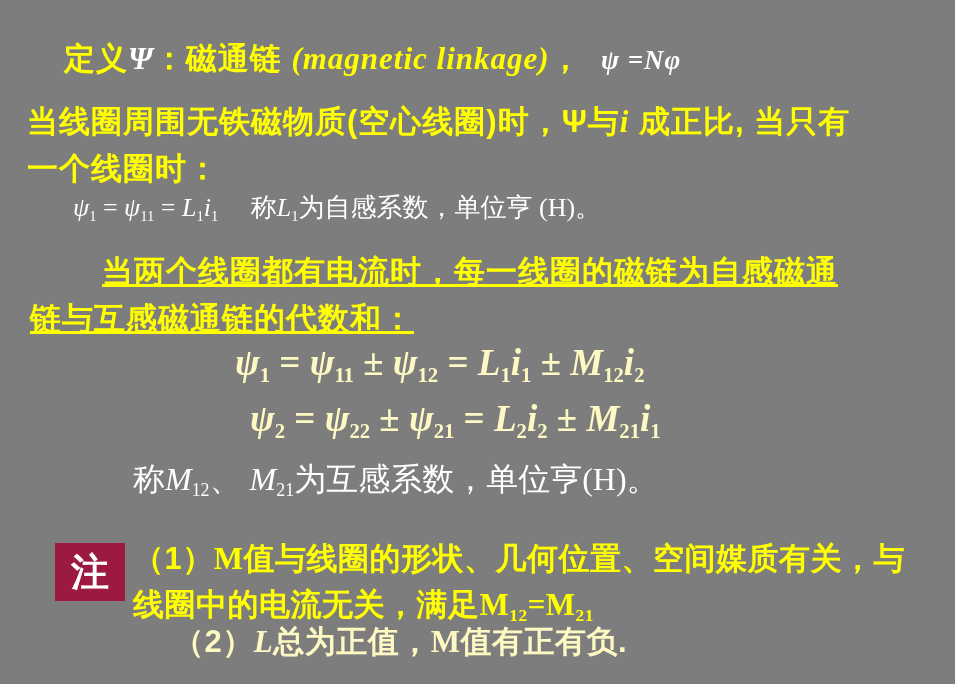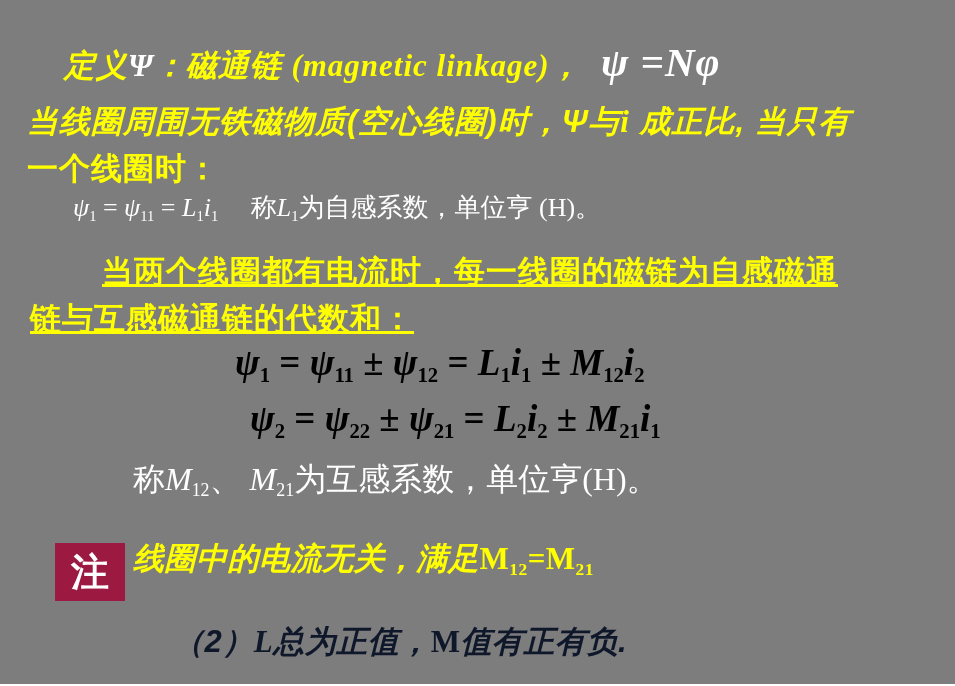--- a/index.html
+++ b/index.html
@@ -5,67 +5,67 @@
   html,body{margin:0;padding:0;background:#fff;}
   .slide{
     position:relative;
     width:955px;height:686px;
     background:#7D7D7D;
     overflow:hidden;
     font-family:"Liberation Sans",sans-serif;
   }
   
   .seg{white-space:pre-wrap;}
-  .cn{font-family:"Liberation Sans",sans-serif;font-style:italic;}
+  .cn{font-family:"Liberation Sans",sans-serif;}
   .cs{font-family:"Liberation Serif","DejaVu Serif",serif;font-weight:normal;}
   .mi{font-family:"Liberation Serif","DejaVu Serif",serif;font-style:italic;}
   .mo{font-family:"Liberation Serif","DejaVu Serif",serif;}
   .mbu{font-family:"Liberation Serif","DejaVu Serif",serif;font-weight:bold;font-style:normal;}
   .wh{color:#FFFFFF;}
-  .big{font-size:41px;}
+  .big{font-size:27px;}
   .fsub{font-size:0.56em;line-height:0;font-style:normal;
         font-family:"Liberation Serif","DejaVu Serif",serif;vertical-align:-0.35em;}
   
   .title{
     position:absolute;left:64px;top:38px;
     font-size:31px;font-weight:bold;color:#FFFF00;
     letter-spacing:1px;white-space:nowrap;
   }
   .para{position:absolute;color:#FFFF00;font-weight:bold;font-size:31px;line-height:47px;}
   .para1{left:27px;top:98px;width:910px;letter-spacing:1px;}
   .para2{left:30px;top:248px;width:900px;letter-spacing:1px;text-decoration:underline;}
   .indent{padding-left:72px;}
   .fsmall{
     position:absolute;left:73px;top:190px;
     font-size:26px;color:#FFFFFF;white-space:nowrap;
   }
   .fbig{
     position:absolute;
-    font-size:37px;font-weight:bold;color:#000000;white-space:nowrap;
+    font-size:37px;font-weight:bold;color:#fef9c3;white-space:nowrap;
   }
   .f1{left:235px;top:341px;}
   .f2{left:250px;top:397px;}
   .fmut{
     position:absolute;left:133px;top:458px;
     font-size:32px;color:#FFFFFF;white-space:nowrap;text-align:right;
   }
   .note-badge{
     position:absolute;left:55px;top:543px;width:70px;height:58px;
     background:#9C1A42;color:#FFFFFF;
     font-size:38px;font-weight:bold;
     display:flex;align-items:center;justify-content:center;
   }
   .note-text{
     position:absolute;left:133px;top:536px;
     color:#FFFF00;font-weight:bold;font-size:31px;line-height:46px;
     letter-spacing:0.5px;white-space:nowrap;
   }
   .note2{
     position:absolute;left:173px;top:621px;
-    color:#0f172a;font-weight:bold;font-size:31px;
+    color:#fef9c3;font-weight:bold;font-size:31px;
     letter-spacing:0.5px;white-space:nowrap;
   }
   .bottom-edge{position:absolute;left:0;right:0;bottom:0;height:2px;background:#FFFFFF;}
 </style>
 </head>
 <body>
 
 <div class="slide">
 
   <div class="title"><span class="seg cn">定义</span><span class="seg mi wh">Ψ</span><span class="seg cn">：磁通链 </span><span class="seg mi">(magnetic linkage)</span><span class="seg cn">，  </span><span class="seg mi wh big">ψ =Nφ</span></div>
@@ -84,19 +84,20 @@
 
   <div class="fbig f1"><span class="seg mi">ψ</span><sub class="fsub">1</sub><span class="seg mo"> = </span><span class="seg mi">ψ</span><sub class="fsub">11</sub><span class="seg mo"> ± </span><span class="seg mi">ψ</span><sub class="fsub">12</sub><span class="seg mo"> = </span><span class="seg mi">L</span><sub class="fsub">1</sub><span class="seg mi">i</span><sub class="fsub">1</sub><span class="seg mo"> ± </span><span class="seg mi">M</span><sub class="fsub">12</sub><span class="seg mi">i</span><sub class="fsub">2</sub></div>
 
   <div class="fbig f2"><span class="seg mi">ψ</span><sub class="fsub">2</sub><span class="seg mo"> = </span><span class="seg mi">ψ</span><sub class="fsub">22</sub><span class="seg mo"> ± </span><span class="seg mi">ψ</span><sub class="fsub">21</sub><span class="seg mo"> = </span><span class="seg mi">L</span><sub class="fsub">2</sub><span class="seg mi">i</span><sub class="fsub">2</sub><span class="seg mo"> ± </span><span class="seg mi">M</span><sub class="fsub">21</sub><span class="seg mi">i</span><sub class="fsub">1</sub></div>
 
   <div class="fmut"><span class="seg cs">称</span><span class="seg mi">M</span><sub class="fsub">12</sub><span class="seg cs">、 </span><span class="seg mi">M</span><sub class="fsub">21</sub><span class="seg cs">为互感系数，单位亨</span><span class="seg cs">(H)。</span></div>
 
   <div class="note-badge">注</div>
 
   <div class="note-text">
+    <div><span class="seg cn">（1）</span><span class="seg mbu">M</span><span class="seg cn">值与线圈的形状、几何位置、空间媒质有关，与</span></div>
     <div><span class="seg cn">线圈中的电流无关，满足</span><span class="seg mbu">M</span><sub class="fsub">12</sub><span class="seg mbu">=</span><span class="seg mbu">M</span><sub class="fsub">21</sub></div>
   </div>
 
   <div class="note2"><span class="seg cn">（2）</span><span class="seg mi">L</span><span class="seg cn">总为正值，</span><span class="seg mbu">M</span><span class="seg cn">值有正有负.</span></div>
 
   <div class="bottom-edge"></div>
 </div>
 
 </body></html>

